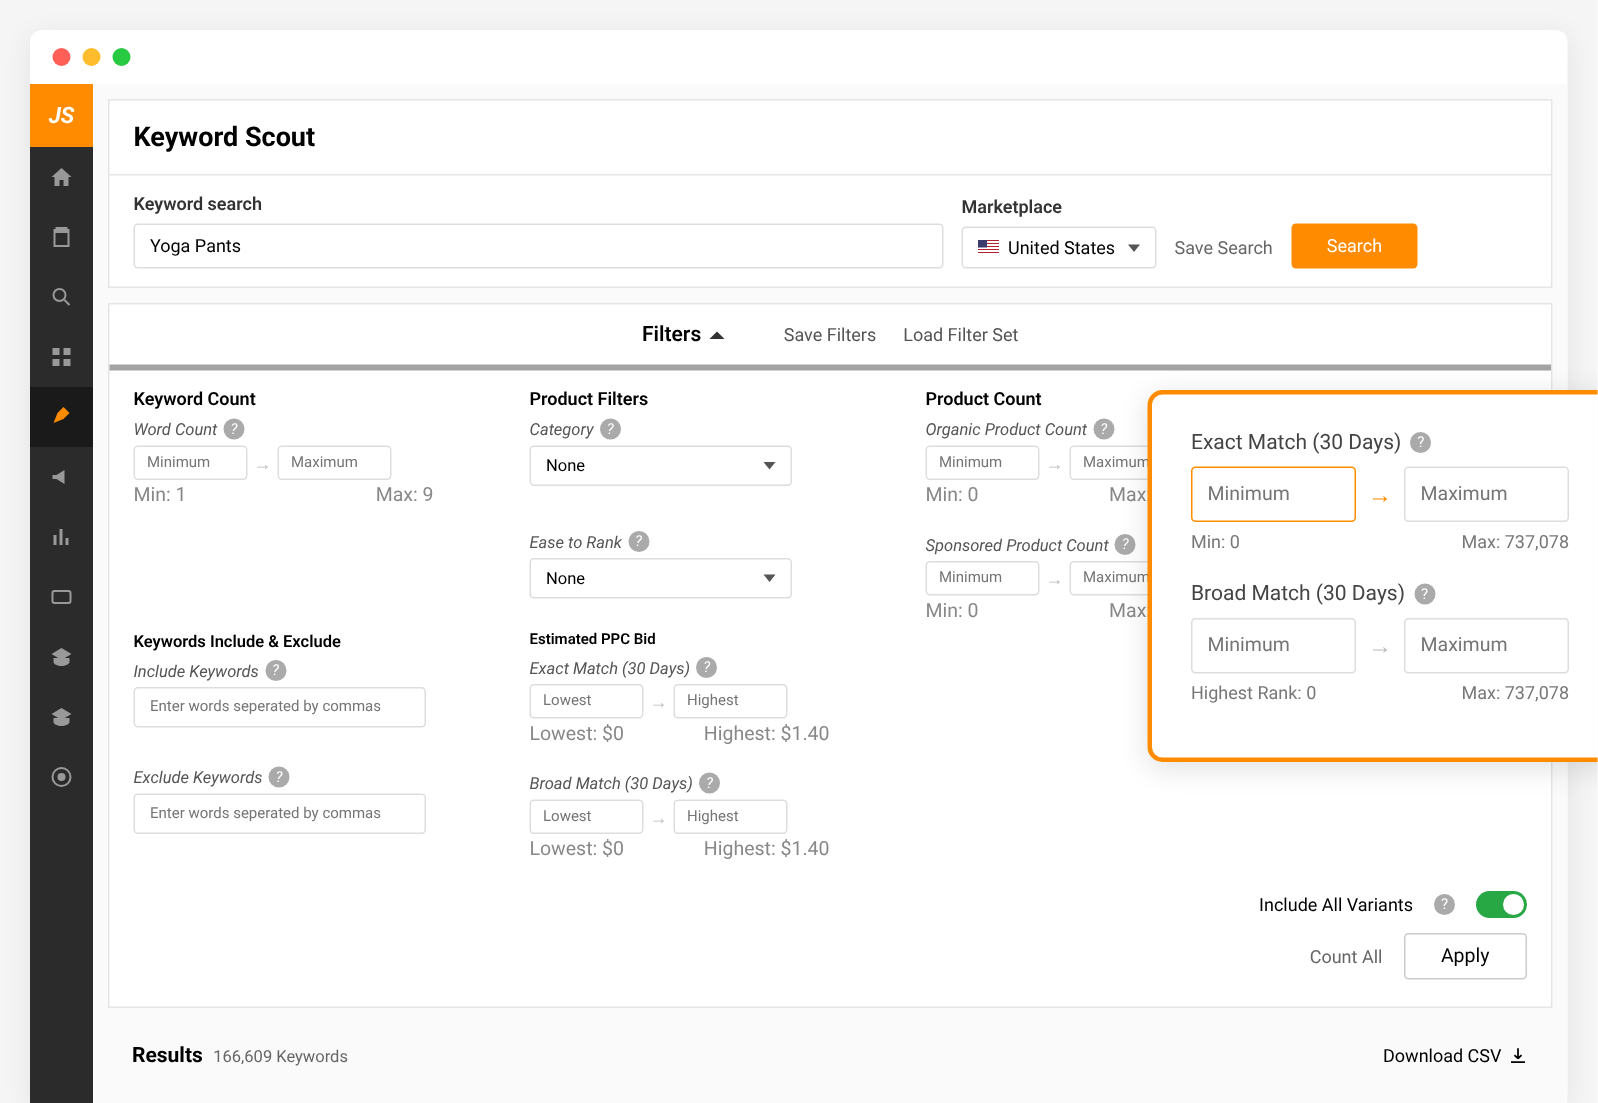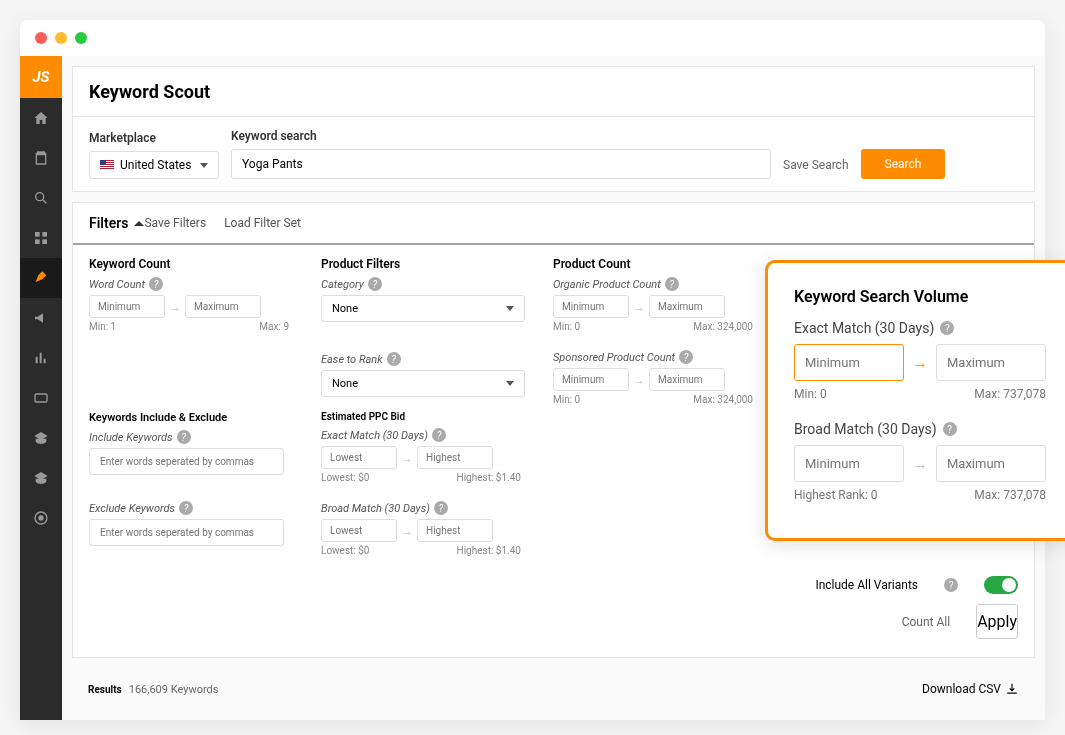--- a/index.html
+++ b/index.html
@@ -26,46 +26,46 @@
 .field-label { font-size: 12px; font-weight: 600; color: #333; margin-bottom: 6px; }
 .text-input { border: 1px solid #ddd; border-radius: 3px; padding: 7px 10px; font-size: 12px; }
 .keyword-input { width: 540px; }
 .select { border: 1px solid #ddd; border-radius: 3px; padding: 6px 10px; font-size: 12px; display: flex; align-items: center; gap: 6px; background: #fff; width: 130px; justify-content: space-between; }
 .flag { width: 14px; height: 10px; display: inline-block; background: linear-gradient(#b22234 0 10%, #fff 10% 20%, #b22234 20% 30%, #fff 30% 40%, #b22234 40% 50%, #fff 50% 60%, #b22234 60% 70%, #fff 70% 80%, #b22234 80% 90%, #fff 90% 100%); position: relative; }
 .flag::before { content: ""; position: absolute; top: 0; left: 0; width: 6px; height: 5px; background: #3c3b6e; }
 .caret { width: 0; height: 0; border-left: 4px solid transparent; border-right: 4px solid transparent; border-top: 5px solid #555; }
 .link-btn { font-size: 12px; color: #666; cursor: pointer; white-space: nowrap; }
 .btn-primary { background: #ff8c00; color: #fff; border: none; border-radius: 3px; padding: 8px 24px; font-size: 12px; cursor: pointer; }
 
-.filters-header { padding: 12px 16px; display: flex; align-items: center; justify-content: flex-start; border-bottom: 2px solid #a3a3a3; }
+.filters-header { padding: 12px 16px; display: flex; align-items: center; justify-content: center; border-bottom: 4px solid #a3a3a3; gap: 39px; }
 .filters-title { font-size: 14px; font-weight: 600; display: flex; align-items: center; gap: 6px; }
 .chevron-up { width: 0; height: 0; border-left: 5px solid transparent; border-right: 5px solid transparent; border-bottom: 5px solid #333; }
 .filters-links { display: flex; gap: 18px; font-size: 12px; color: #555; }
 
 .filters-body { padding: 12px 16px 18px; position: relative; }
-.filter-cols { display: flex; gap: 32px; }
+.filter-cols { display: flex; gap: 64px; }
 .col { width: 200px; }
 .col-header { font-size: 12px; font-weight: 600; margin-bottom: 4px; }
 .sub-label { font-size: 11px; color: #555; display: flex; align-items: center; gap: 4px; margin-bottom: 4px; margin-top: 6px; font-style: italic; }
 .help { width: 14px; height: 14px; border-radius: 50%; background: #aaa; color: #fff; font-size: 10px; display: inline-flex; align-items: center; justify-content: center; }
 .range-row { display: flex; align-items: center; gap: 4px; }
 .range-input { border: 1px solid #ddd; border-radius: 3px; padding: 5px 8px; font-size: 10px; width: 76px; color: #999; }
 .arrow-sep { color: #bbb; font-size: 12px; }
-.hint-row { display: flex; justify-content: space-between; font-size: 10px; color: #888; margin-top: 3px; }
-.full-select { border: 1px solid #ddd; border-radius: 3px; padding: 6px 10px; font-size: 11px; display: flex; align-items: center; justify-content: space-between; width: 204px; }
+.hint-row { display: flex; justify-content: space-between; font-size: 13px; color: #888; margin-top: 3px; }
+.full-select { border: 1px solid #ddd; border-radius: 3px; padding: 6px 10px; font-size: 11px; display: flex; align-items: center; justify-content: space-between; width: 175px; }
 
 .show-more { margin-top: 24px; font-size: 13px; font-weight: 600; display: flex; align-items: center; gap: 6px; }
 
-.footer-row { display: flex; justify-content: flex-end; align-items: center; gap: 26px; margin-top: 20px; font-size: 12px; }
+.footer-row { display: flex; justify-content: flex-end; align-items: center; gap: 14px; margin-top: 20px; font-size: 12px; }
 .toggle { width: 34px; height: 18px; border-radius: 9px; background: #28a745; position: relative; }
 .toggle::after { content: ""; position: absolute; top: 2px; right: 2px; width: 14px; height: 14px; border-radius: 50%; background: #fff; }
-.btn-outline { border: 1px solid #ccc; background: #fff; border-radius: 3px; padding: 7px 0; font-size: 16px; cursor: pointer; }
+.btn-outline { border: 1px solid #ccc; background: #fff; border-radius: 3px; padding: 7px 24px; font-size: 13px; cursor: pointer; }
 
 .results-bar { padding: 14px 16px; display: flex; justify-content: space-between; align-items: center; font-size: 12px; }
-.results-bar strong { font-size: 10px; margin-right: 4px; }
+.results-bar strong { font-size: 14px; margin-right: 4px; }
 .dl { display: flex; align-items: center; gap: 4px; cursor: pointer; }
 
 .overlay-card { position: absolute; top: 240px; right: -30px; width: 310px; background: #fff; border: 3px solid #ff8c00; border-radius: 10px; padding: 24px 26px; box-shadow: 0 4px 20px rgba(0,0,0,0.12); z-index: 10; }
 .overlay-title { font-size: 16px; font-weight: 600; margin-bottom: 14px; }
 .ov-label { font-size: 14px; color: #444; display: flex; align-items: center; gap: 6px; margin-bottom: 8px; }
 .ov-range { display: flex; align-items: center; gap: 8px; margin-bottom: 6px; }
 .ov-input { border: 1px solid #ddd; border-radius: 3px; padding: 10px; font-size: 13px; width: 110px; color: #999; }
 .ov-input.highlight { border: 1px solid #ff8c00; }
 .ov-arrow { color: #ff8c00; font-size: 16px; font-weight: bold; }
 .ov-arrow.gray { color: #bbb; }
@@ -142,34 +142,34 @@
             <circle cx="12" cy="12" r="9" fill="none" stroke="currentColor" stroke-width="2"></circle>
             <circle cx="12" cy="12" r="4"></circle>
           </svg>
         </div>
     </div>
 
     <div class="main">
       <div class="card">
         <div class="card-header">Keyword Scout</div>
         <div class="search-row">
+          <div class="field" style="flex:0 0 auto">
+            <span class="field-label">Keyword search</span>
+            <input class="text-input keyword-input" value="Yoga Pants" style="">
+          </div>
           <div class="field">
             <span class="field-label">Marketplace</span>
             <div class="select">
               <span style="display:flex;align-items:center;gap:6px">
                   <span class="flag"></span>
                   <span>United States</span>
                 </span>
               <span class="caret"></span>
             </div>
           </div>
-          <div class="field" style="flex:0 0 auto">
-            <span class="field-label">Keyword search</span>
-            <input class="text-input keyword-input" value="Yoga Pants" style="">
-          </div>
           <span class="link-btn" style="margin-bottom:7px">Save Search</span>
           <button class="btn-primary">Search</button>
         </div>
       </div>
 
       <div class="card">
         <div class="filters-header">
           <div class="filters-title">
             <span>Filters</span>
             <span class="chevron-up"></span>
@@ -317,21 +317,20 @@
           <span>Download CSV</span>
           <svg width="14" height="14" viewBox="0 0 24 24">
               <path d="M12 3v12m0 0l-4-4m4 4l4-4M4 19h16" fill="none" stroke="currentColor" stroke-width="2"></path>
             </svg>
         </div>
       </div>
     </div>
   </div>
 
   <div class="overlay-card">
-    <div class="overlay-title">Keyword Search Volume</div>
     <div class="ov-label">
         <span>Exact Match (30 Days)</span>
         <span class="help">?</span>
       </div>
     <div class="ov-range">
       <input class="ov-input highlight" placeholder="Minimum" style="">
       <span class="ov-arrow">→</span>
       <input class="ov-input" placeholder="Maximum" style="">
     </div>
     <div class="ov-hint">

